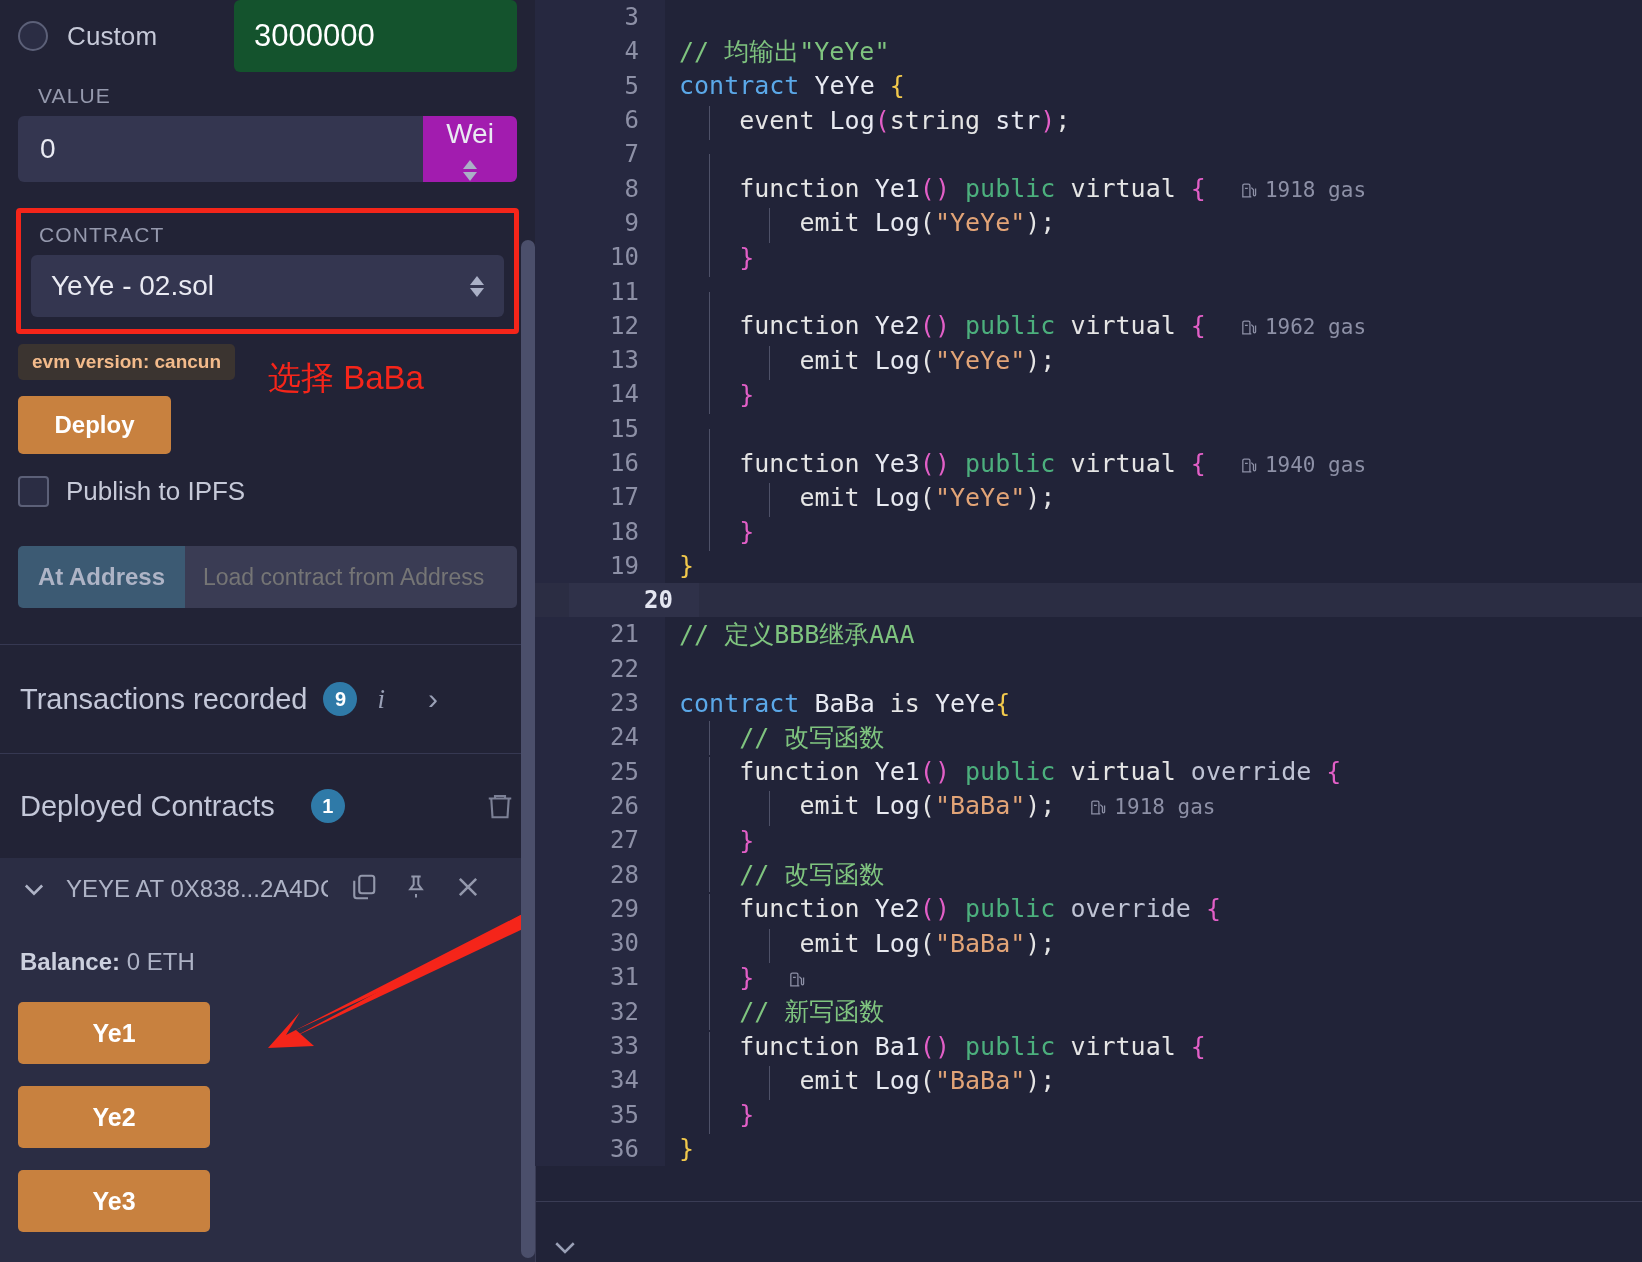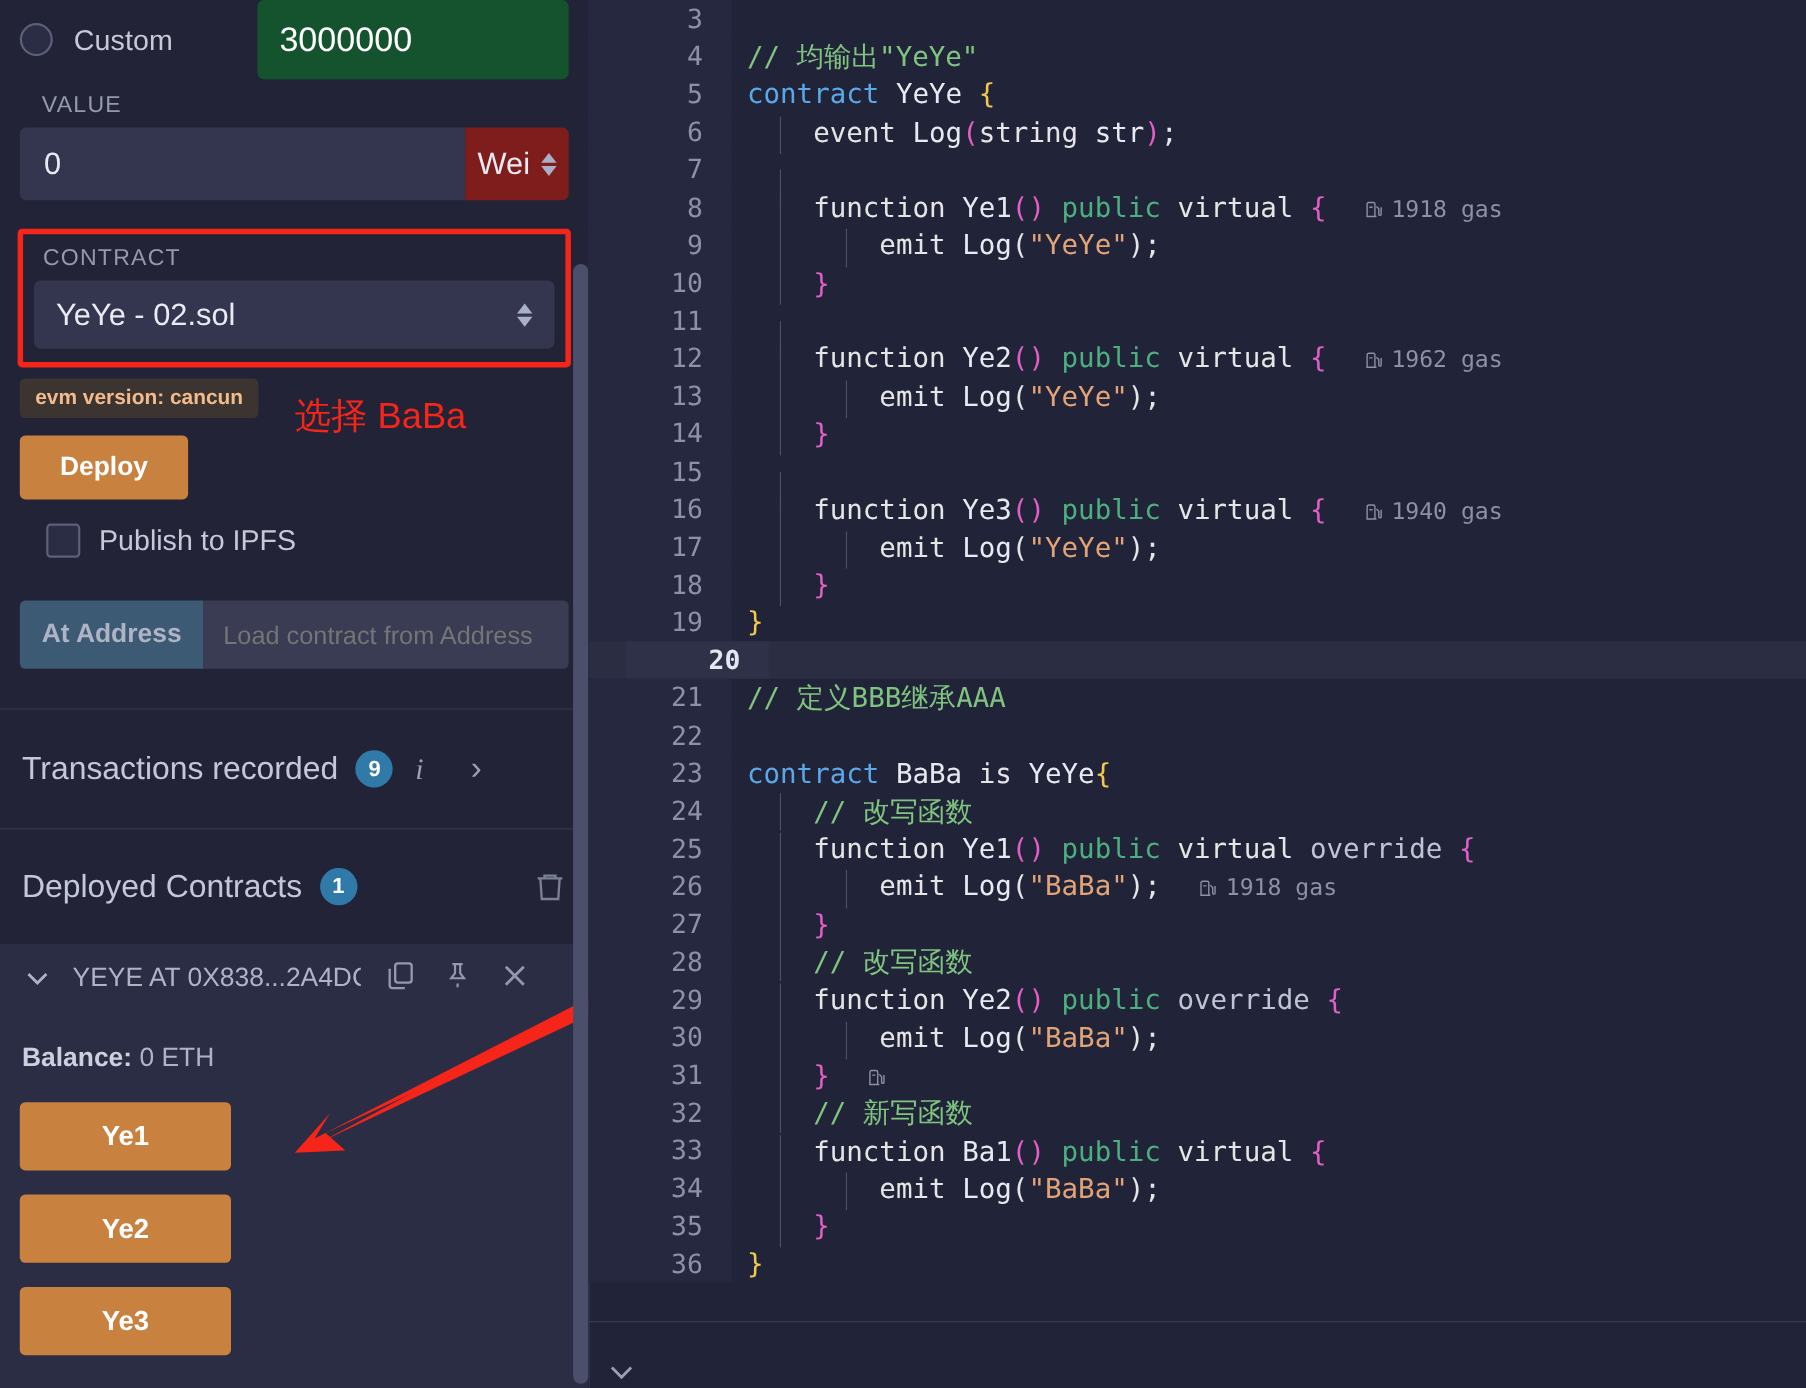--- a/index.html
+++ b/index.html
@@ -50,24 +50,24 @@
   
   .value-wrap { padding: 12px 18px 12px 18px; }
   .value-row { display: flex; height: 66px; }
   .value-input {
     flex: 1; background: #343650; border: none;
     border-radius: 6px 0 0 6px; color: #e9eaf2; font-size: 28px;
     font-family: "Liberation Sans", sans-serif;
     padding: 0 22px; outline: none;
   }
   .unit-select {
-    width: 134px; background: #7f1d1d; border: none;
+    width: 134px; background: #a21caf; border: none;
     border-radius: 0 6px 6px 0; color: #e9eaf2; font-size: 28px;
     display: flex; align-items: center; justify-content: center;
-    position: relative; gap: 10px;
+    position: relative; gap: 10px; flex-direction: column;
   }
   .spin { display: flex; flex-direction: column; gap: 3px; line-height: 0; }
   .spin i { display: block; width: 0; height: 0; border-left: 7px solid transparent;
             border-right: 7px solid transparent; }
   .spin .up { border-bottom: 9px solid #aab0c6; }
   .spin .dn { border-top: 9px solid #aab0c6; }
 
   
   .contract-box {
     margin: 14px 16px 0 16px;
@@ -95,21 +95,21 @@
   }
 
   .deploy-btn {
     display: block; margin: 16px 0 0 18px;
     width: 153px; height: 58px;
     background: #c8813f; border: none; border-radius: 5px;
     color: #ffffff; font-size: 24px; font-weight: bold;
     font-family: "Liberation Sans", sans-serif; cursor: pointer;
   }
 
-  .ipfs-row { display: flex; align-items: center; padding: 22px 0 0 18px; margin-left: 24px; }
+  .ipfs-row { display: flex; align-items: center; padding: 22px 0 0 18px; }
   .checkbox {
     width: 31px; height: 31px; border: 2px solid #5c6078;
     background: #2b2d44; border-radius: 4px; flex: 0 0 31px;
   }
   .ipfs-label { margin-left: 17px; color: #c6c9d8; font-size: 26px; }
 
   .ataddr-row { display: flex; margin: 39px 18px 0 18px; height: 62px; }
   .ataddr-btn {
     width: 192px; background: #3c5a73; border: none;
     border-radius: 5px 0 0 5px; color: #aeb4c6;
@@ -135,21 +135,21 @@
     display: inline-flex; align-items: center; justify-content: center;
     min-width: 34px; height: 34px; border-radius: 17px;
     background: #2f7aa8; color: #fff; font-size: 20px; font-weight: bold;
     margin-left: 16px; padding: 0 11px;
   }
   .icon-i { margin-left: 20px; color: #9aa0b6; font-size: 27px; font-style: italic;
             font-family: "Liberation Serif", serif; }
   .icon-chev-r { margin-left: 43px; color: #9aa0b6; font-size: 30px; }
 
   
-  .dc-row { display: flex; align-items: center; height: 104px; padding: 0 20px; }
+  .dc-row { display: flex; align-items: center; height: 104px; padding: 0 20px; gap: 20px; }
   .dc-title { color: #c3c7d8; font-size: 29px; }
   .trash { margin-left: auto; width: 30px; height: 32px; opacity: .75; }
 
   .contract-card { background: #2b2d44; margin: 0; padding-bottom: 6px; }
   .cc-head { display: flex; align-items: center; height: 62px; padding: 0 20px; gap: 0; }
   .cc-chev { width: 28px; height: 28px; flex: 0 0 28px; }
   .cc-name {
     margin-left: 18px; color: #aeb3c6; font-size: 24px;
     white-space: nowrap; overflow: hidden; max-width: 262px;
   }

